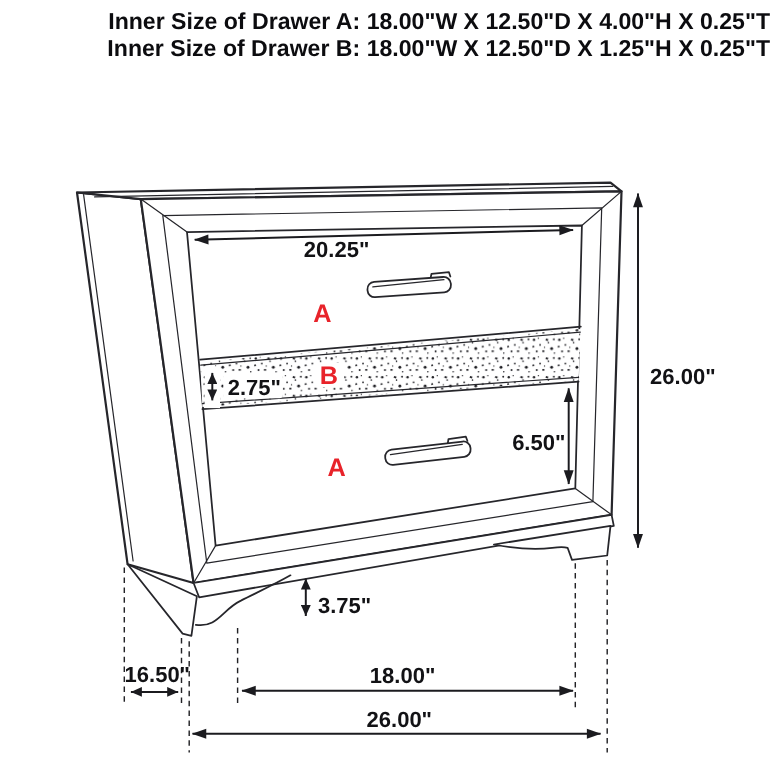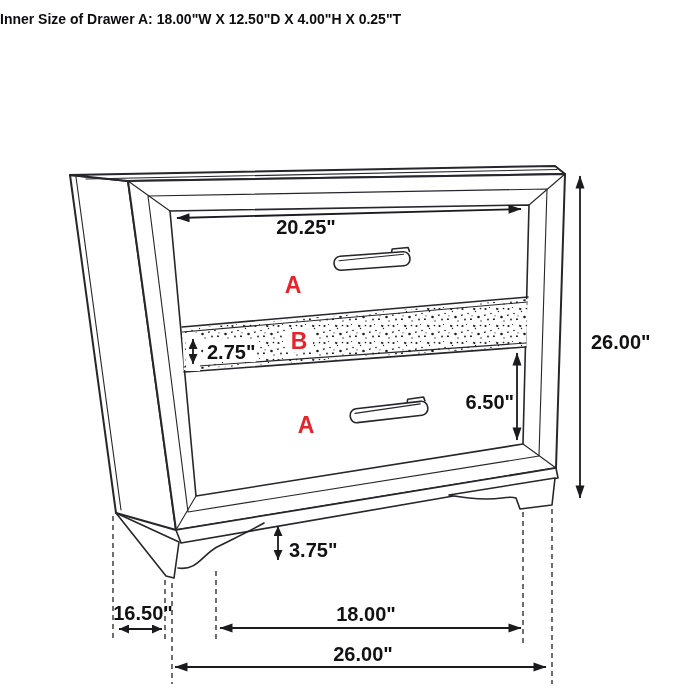--- a/index.html
+++ b/index.html
@@ -1,42 +1,43 @@
 <!DOCTYPE html>
 <html style="--line: #26262b;"><head>
 <meta charset="utf-8">
 <style>
   html,body{margin:0;padding:0;background:#fff;}
   .canvas{
     position:relative;width:700px;height:700px;background:#fff;
     font-family:"Liberation Sans",sans-serif;overflow:hidden;
   }
   .header{
-    position:absolute;top:7px;left:0;right:0;text-align:left;
-    font-weight:bold;font-size:14px;line-height:25px;color:#0c0c0f;
+    position:absolute;top:7px;left:16px;right:0;text-align:right;
+    font-weight:bold;font-size:21px;line-height:25px;color:#0c0c0f;
   }
   .drawing{position:absolute;left:0;top:0;width:700px;height:700px;}
   
   .ln{fill:none;stroke:var(--line,#26262b);stroke-width:2;stroke-linejoin:round;stroke-linecap:round;}
   .ln1{fill:none;stroke:var(--line,#26262b);stroke-width:1.1;stroke-linejoin:round;stroke-linecap:round;}
   .ln16{fill:none;stroke:var(--line,#26262b);stroke-width:1.6;stroke-linejoin:round;stroke-linecap:round;}
   .wh{fill:#ffffff;}
   .dim{stroke:#1b1b1f;stroke-width:1.8;fill:none;}
   .dash{stroke:#222226;stroke-width:1.3;fill:none;stroke-dasharray:5 4;}
   .dimtext{font-family:"Liberation Sans",sans-serif;font-weight:700;font-size:20px;fill:#121215;}
   .red-label{font-family:"Liberation Sans",sans-serif;font-weight:700;font-size:23px;}
   .speck{fill:#1d1d22;}
 </style>
 </head>
 <body>
 
 <div class="canvas">
 
   <div class="header">
     <div>Inner Size of Drawer A: 18.00"W X 12.50"D X 4.00"H X 0.25"T</div>
+    <div>Inner Size of Drawer B: 18.00"W X 12.50"D X 1.25"H X 0.25"T</div>
   </div>
 
   <svg class="drawing" viewBox="0 0 700 700">
     <defs>
       <marker id="arr" markerWidth="14" markerHeight="10" refX="13" refY="5" orient="auto-start-reverse" markerUnits="userSpaceOnUse">
         <path d="M0.5,0.5 L13.5,5 L0.5,9.5 Z" fill="#1b1b1f"></path>
       </marker>
       <marker id="arrs" markerWidth="11" markerHeight="9" refX="10" refY="4.5" orient="auto-start-reverse" markerUnits="userSpaceOnUse">
         <path d="M0,0 L10,4.5 L0,9 Z" fill="#1b1b1f"></path>
       </marker>

